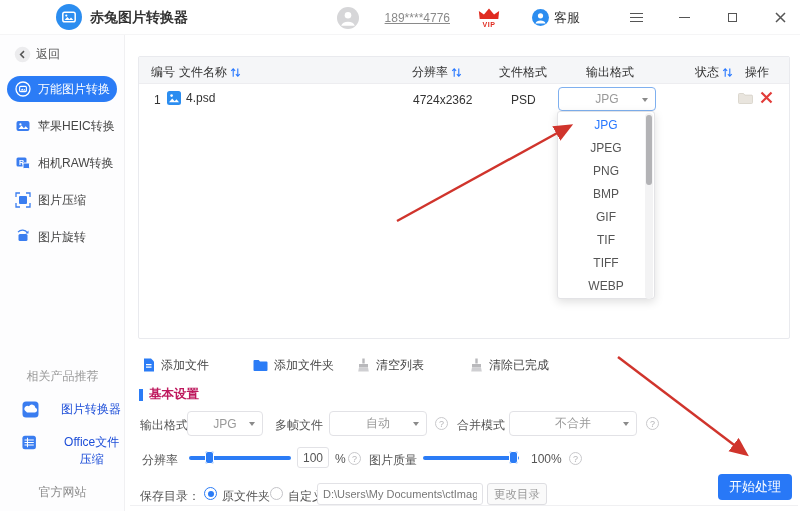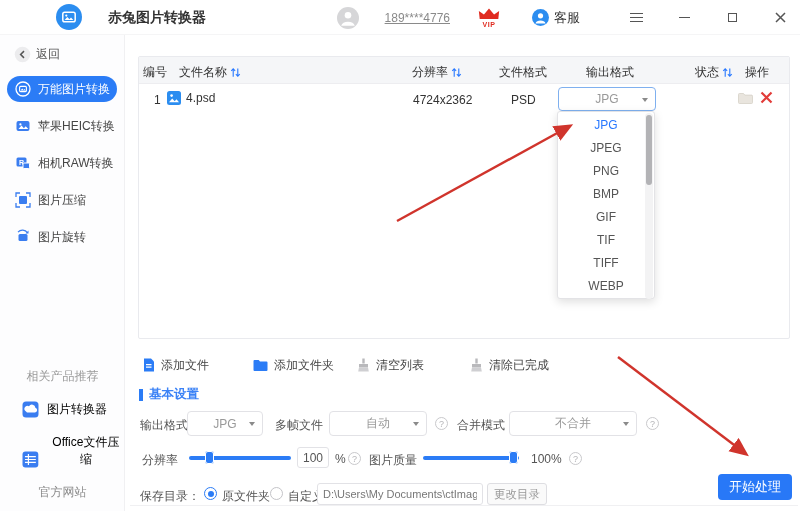--- a/index.html
+++ b/index.html
@@ -4,21 +4,21 @@
 <style>
   * { margin:0; padding:0; box-sizing:border-box; }
   html,body { width:800px; height:511px; }
   body {
     font-family:"Liberation Sans","DejaVu Sans",sans-serif;
     background:#fff; color:#333; position:relative; overflow:hidden; font-size:12px;
   }
   
   .titlebar { position:absolute; left:0; top:0; width:800px; height:35px; background:#fff; border-bottom:1px solid #f5f5f6; }
   .app-logo { position:absolute; left:56px; top:4px; width:26px; height:26px; }
-  .app-title { position:absolute; left:90px; top:0; line-height:35px; font-size:14px; font-weight:bold; color:#333;margin-left:18px; }
+  .app-title { position:absolute; left:90px; top:0; line-height:35px; font-size:14px; font-weight:bold; color:#333; }
   .tb-right { position:absolute; right:6px; top:0; height:35px; display:flex; align-items:center;gap:20px; }
   .avatar { width:22px; height:22px; margin-right:6px; }
   .account { color:#8a8a8a; font-size:12px; text-decoration:underline; margin-right:8px; cursor:pointer; }
   .vip { display:flex; flex-direction:column; align-items:center; margin-right:12px; cursor:pointer; }
   .vip-label { font-size:7px; font-weight:bold; color:#e02b20; line-height:7px; letter-spacing:.5px; }
   .service { display:flex; align-items:center; margin-right:22px; cursor:pointer; }
   .service-label { font-size:13px; color:#333; margin-left:5px; }
   .winbtn { width:28px; height:35px; display:flex; align-items:center; justify-content:center; cursor:pointer; color:#555; }
   .menu-lines { width:13px; }
   .menu-lines div { height:1.6px; background:#555; margin:2.4px 0; }
@@ -29,21 +29,21 @@
   .back-row { display:flex; align-items:center; margin:11px 0 0 14px; cursor:pointer; }
   .back-label { margin-left:5px; color:#555; font-size:12px; }
   .side-items { margin-top:13px; }
   .side-item { height:26px; margin:0 7px 11px 7px; display:flex; align-items:center; padding-left:8px; border-radius:14px; color:#454545; cursor:pointer; }
   .side-item .s-ico { width:16px; height:16px; margin-right:7px; color:#3a7df0; flex:0 0 auto; }
   .side-item span.lbl { font-size:12px; white-space:nowrap; }
   .side-item.active { background:#2b7cf6; color:#fff; }
   .side-item.active .s-ico { color:#fff; }
   .side-bottom { position:absolute; left:0; bottom:6px; width:125px; text-align:center; }
   .recommend-title { color:#9a9a9a; font-size:12px; margin-bottom:16px; }
-  .rec-item { display:flex; align-items:flex-end; justify-content:flex-start; margin:0 0 16px 22px; cursor:pointer; color:#000000; }
+  .rec-item { display:flex; align-items:flex-start; justify-content:flex-start; margin:0 0 16px 22px; cursor:pointer; color:#1d4ed8;gap:14px; }
   .rec-item .s-ico { width:17px; height:17px; margin-right:8px; color:#3a7df0; }
   .official { color:#8a8a8a; font-size:12px; margin-bottom:4px; cursor:pointer; }
   
   .main { position:absolute; left:125px; top:35px; width:675px; height:476px; background:#fff; }
   .panel { position:absolute; left:13px; top:21px; width:652px; height:283px; border:1px solid #e9eaee; border-radius:2px; background:#fff; }
   .thead { position:absolute; left:0; top:0; width:100%; height:27px; background:#f5f6f8; border-bottom:1px solid #ededf0; }
   .th { position:absolute; top:7px; font-size:12px; color:#333; display:flex; align-items:center; white-space:nowrap; }
   .sort-ico { width:11px; height:11px; margin-left:3px; }
   .trow { position:absolute; left:0; top:27px; width:100%; height:31px; }
   .td { position:absolute; top:9px; font-size:12px; color:#333; white-space:nowrap; }
@@ -60,21 +60,21 @@
   .dd-item.sel { color:#2878ff; }
   .dd-scroll { position:absolute; right:1px; top:1px; width:8px; height:186px; background:#f3f3f4; border-radius:4px; }
   .dd-thumb { position:absolute; right:1px; top:2px; width:6px; height:70px; background:#b3b3b6; border-radius:3px; cursor:pointer; }
   
   .tool { position:absolute; top:322px; height:16px; display:flex; align-items:center; cursor:pointer; }
   .tool svg { margin-right:6px; }
   .tool span { font-size:12px; color:#454545; }
   
   .sec-title { position:absolute; left:14px; top:351px; display:flex; align-items:center; }
   .sec-bar { width:4px; height:12px; background:#2b7cf6; margin-right:6px; }
-  .sec-title span { font-size:12.5px; font-weight:bold; color:#3b82f6;font-family:Liberation Serif, serif; }
+  .sec-title span { font-size:12.5px; font-weight:bold; color:#be185d;font-family:Liberation Serif, serif; }
   .lbl-txt { position:absolute; font-size:12px; color:#555; white-space:nowrap; }
   .sel-box { position:absolute; height:25px; border:1px solid #e2e2e6; border-radius:4px; background:#fff; display:flex; align-items:center; justify-content:center; cursor:pointer; }
   .sel-box .val { color:#999; font-size:12px; }
   .qmark { position:absolute; width:13px; height:13px; border:1px solid #c9c9cc; border-radius:50%; color:#b5b5b8; font-size:9px; text-align:center; line-height:12px; }
   .qmark::after { content:"?"; }
   .slider { position:absolute; height:4px; background:#2b7cf6; border-radius:2px; }
   .thumb { position:absolute; top:-5px; width:9px; height:13px; background:#2b7cf6; border-radius:3px; box-shadow:0 0 0 1px #fff inset; cursor:pointer; }
   .num-input { position:absolute; width:32px; height:21px; border:1px solid #e2e2e6; border-radius:3px; text-align:center; font-size:12px; color:#555; background:#fff; font-family:inherit; }
   .radio { position:absolute; width:13px; height:13px; border-radius:50%; cursor:pointer; }
   .radio.on { border:1px solid #2b7cf6; background:#fff; }
@@ -205,21 +205,21 @@
       </svg>
       <span class="lbl">Office文件压缩</span>
     </div>
     <div class="official">官方网站</div>
   </div>
 </div>
 
 <div class="main">
   <div class="panel">
     <div class="thead">
-      <div class="th" style="left:4px">
+      <div class="th" style="left:12px">
           <span>编号</span>
         </div>
       <div class="th" style="left:40px">
         <span>文件名称</span>
         <svg class="sort-ico" viewBox="0 0 12 12">
             <path d="M3.5 10.5V2.2M1.4 4.3 3.5 1.9l2.1 2.4" fill="none" stroke="#2878ff" stroke-width="1.2"></path>
             <path d="M8.5 1.5v8.3M6.4 7.7l2.1 2.4 2.1-2.4" fill="none" stroke="#2878ff" stroke-width="1.2"></path>
           </svg>
       </div>
       <div class="th" style="left:273px">

